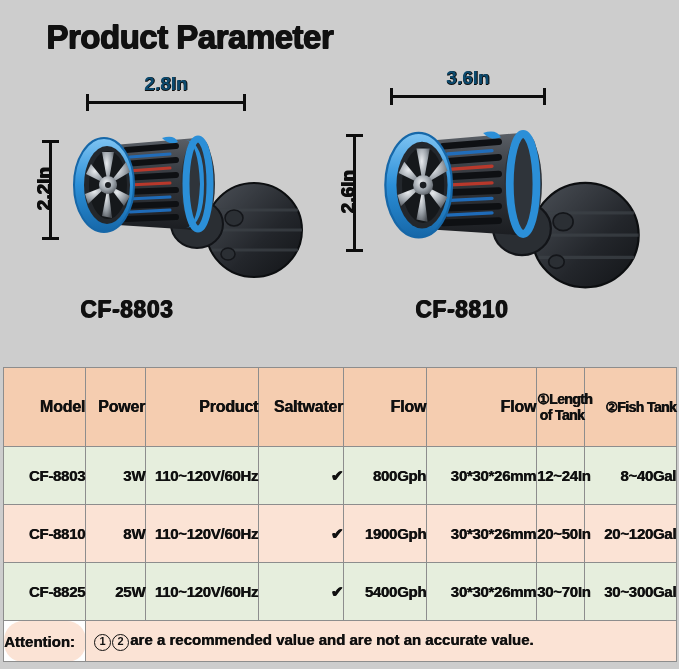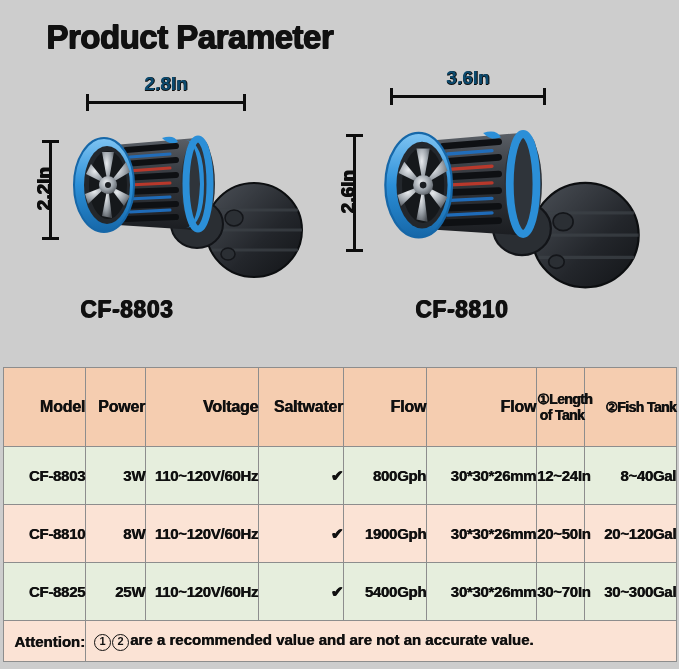--- a/index.html
+++ b/index.html
@@ -162,21 +162,21 @@
   tr.row-green td { background: #e6eedd; }
   tr.row-peach td { background: #fbe3d5; }
   td.check { font-size: 19px; }
 
   #spec-table tfoot td {
     height: 40px;
     background: #fbe3d5;
     font-size: 15px;
     text-shadow: 0.5px 0 0 #101010;
   }
-  #spec-table tfoot td.attention-label { text-align: right; }
+  #spec-table tfoot td.attention-label { text-align: left; border-radius: 19px; }
   #spec-table tfoot td.attention-note {
     text-align: left;
     padding-left: 8px;
   }
   .circled {
     display: inline-block;
     border: 1.6px solid #101010;
     border-radius: 50%;
     width: 15px;
     height: 15px;
@@ -401,21 +401,21 @@
     <col style="width:85px">
     <col style="width:83px">
     <col style="width:110px">
     <col style="width:48px">
     <col style="width:92px">
   </colgroup>
   <thead>
     <tr>
       <th>Model</th>
       <th>Power</th>
-      <th>Voltage</th>
+      <th>Product</th>
       <th>Saltwater</th>
       <th>Flow</th>
       <th>Flow</th>
       <th class="tight">①Length of Tank</th>
       <th class="tight">②Fish Tank</th>
     </tr>
   </thead>
   <tbody>
     <tr class="row-green">
       <td>CF-8803</td>

